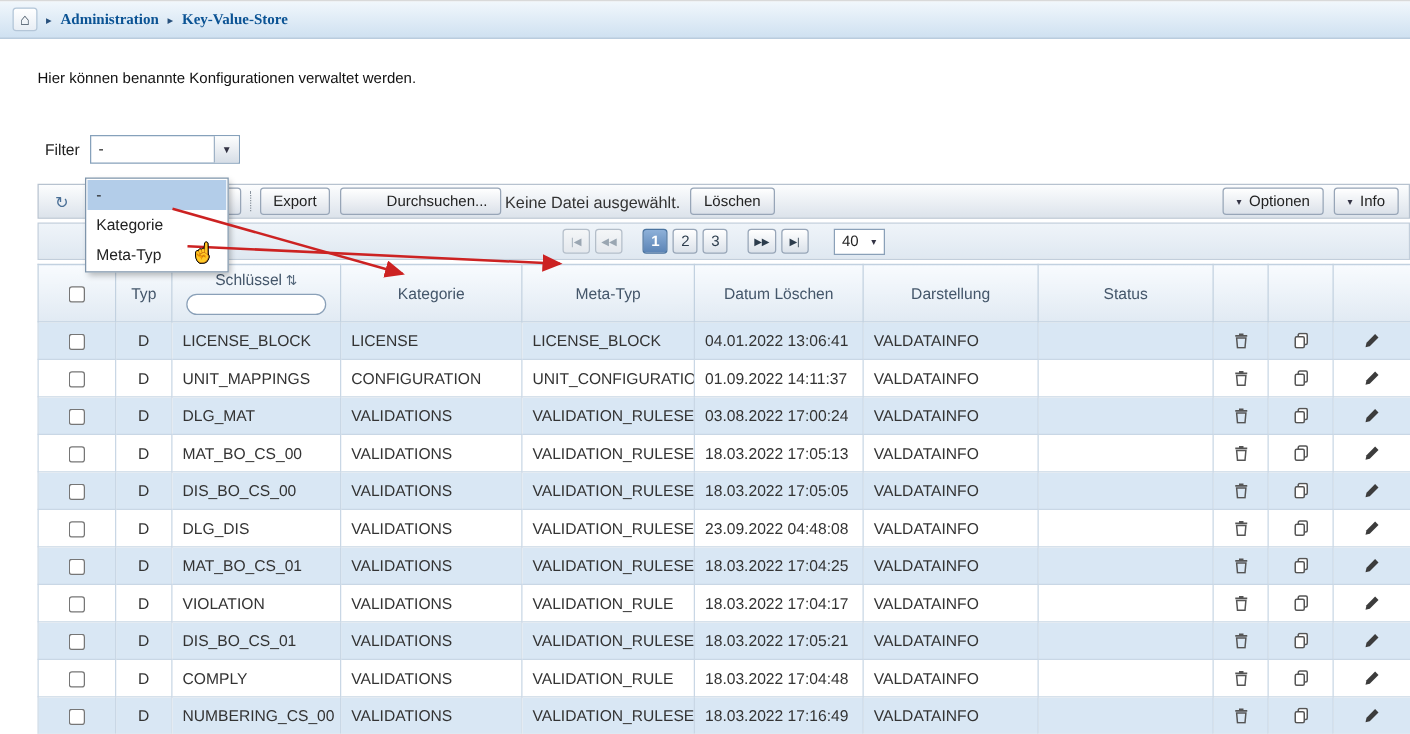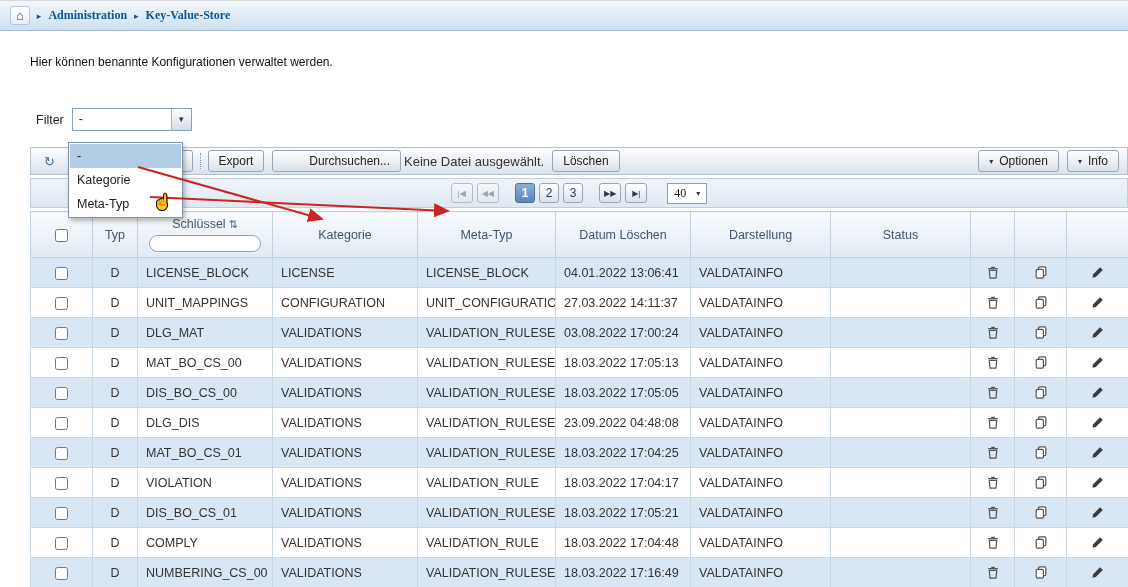--- a/index.html
+++ b/index.html
@@ -64,21 +64,21 @@
     min-width:22px; height:20px; display:inline-flex; align-items:center; justify-content:center;
     font-size:8px; border:1px solid #97a5b7; border-radius:3px;
     background:linear-gradient(#ffffff,#dbe2ea); color:#2c3c4c; padding:0 4px; cursor:pointer;
   }
   .pbtn.disabled { color:#9aa6b2; border-color:#b4bec9; background:linear-gradient(#f4f6f8,#e4e8ed); }
   .pbtn.page { font-size:12px; min-width:20px; }
   .pbtn.current { background:linear-gradient(#8db0d8,#5b84b6); border-color:#4a739f; color:#fff; font-weight:bold; }
   .pgap { width:8px; }
   .psel {
     margin-left:16px; display:inline-flex; align-items:center; border:1px solid #8aa0b8;
-    background:#fff; height:21px; padding:0 6px; font-size:12px; gap:10px; cursor:pointer;font-family:Liberation Serif, serif;
+    background:#fff; height:21px; padding:0 6px; font-size:12px; gap:10px; cursor:pointer;
   }
 
   
   table { border-collapse:collapse; table-layout:fixed; margin:3px 0 0 30px; width:1098px; font-size:12.5px; }
   thead th {
     background:linear-gradient(#f8fbfe,#e1eaf3); border:1px solid #c2d1e0; height:46px;
     font-weight:normal; color:#44566a; font-size:12.5px; vertical-align:middle; text-align:center; padding:0 4px;
   }
   .hdr-key-input {
     width:112px; height:17px; border:1px solid #8aa0b8; border-radius:9px;
@@ -239,21 +239,21 @@
   </tr>
 
   <tr>
     <td class="c-check">
       <input type="checkbox" style="">
     </td>
     <td class="c-center">D</td>
     <td>UNIT_MAPPINGS</td>
     <td>CONFIGURATION</td>
     <td>UNIT_CONFIGURATION</td>
-    <td>27.03.2022 14:11:37</td>
+    <td>01.09.2022 14:11:37</td>
     <td>VALDATAINFO</td>
     <td></td>
     <td class="c-action">
       <button class="icon-btn"><span><svg width="12" height="13" viewBox="0 0 12 13">
                 <path d="M4.2 0.8 h3.6 v1.2 h3 v1.3 H1.2 V2 h3 z" fill="#555"></path>
                 <path d="M2.3 4.4 h7.4 l-0.7 7.8 H3 z" fill="none" stroke="#555" stroke-width="1.2"></path>
               </svg></span></button>
     </td>
     <td class="c-action">
       <button class="icon-btn"><span><svg width="12" height="13" viewBox="0 0 12 13">

